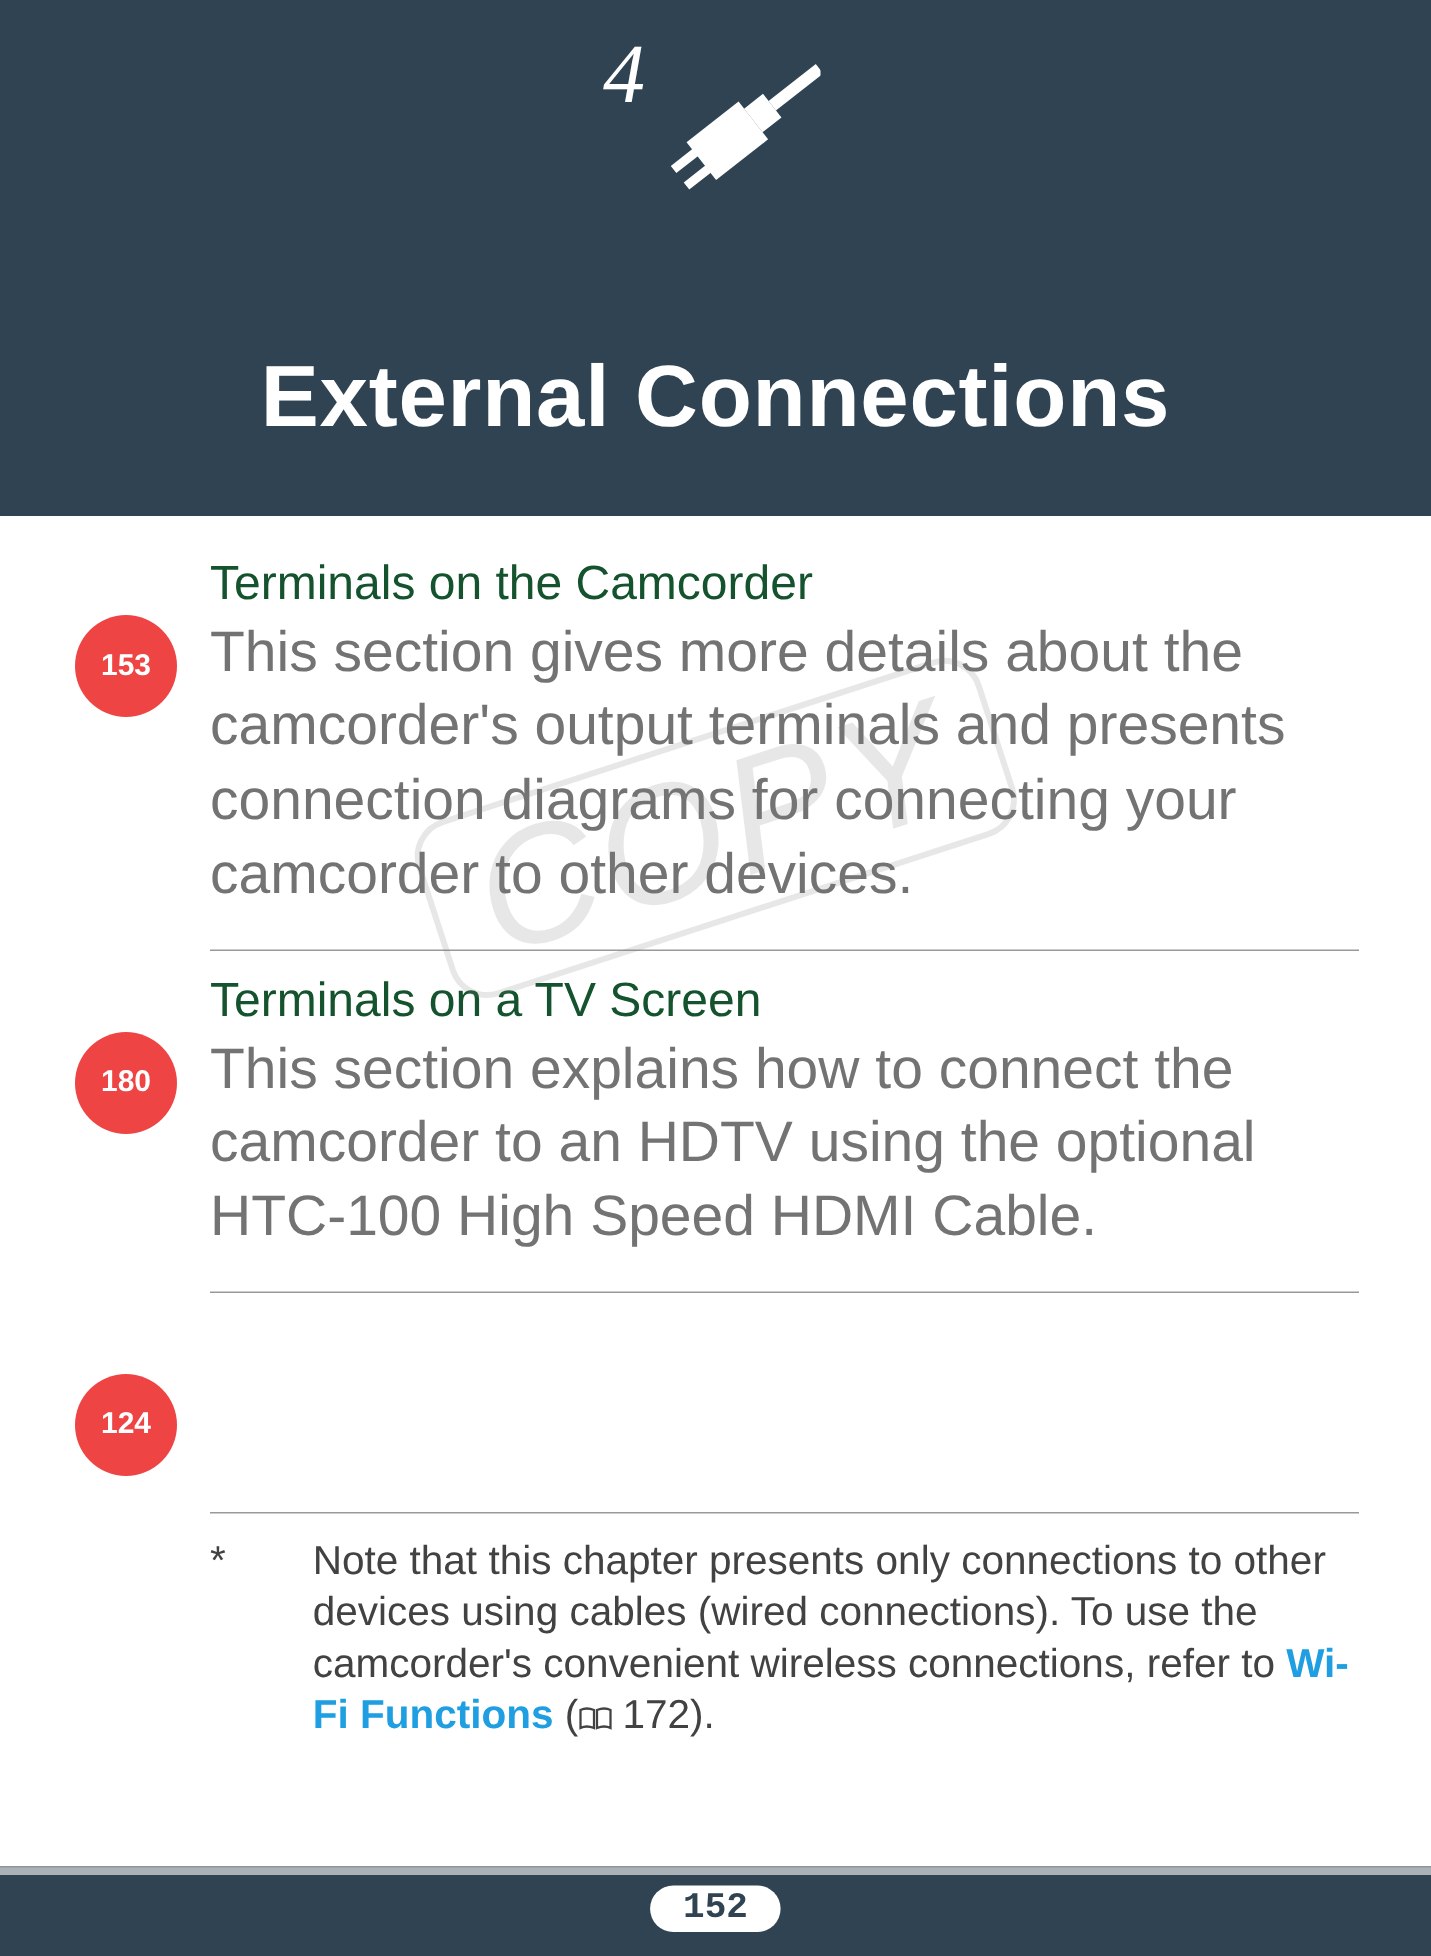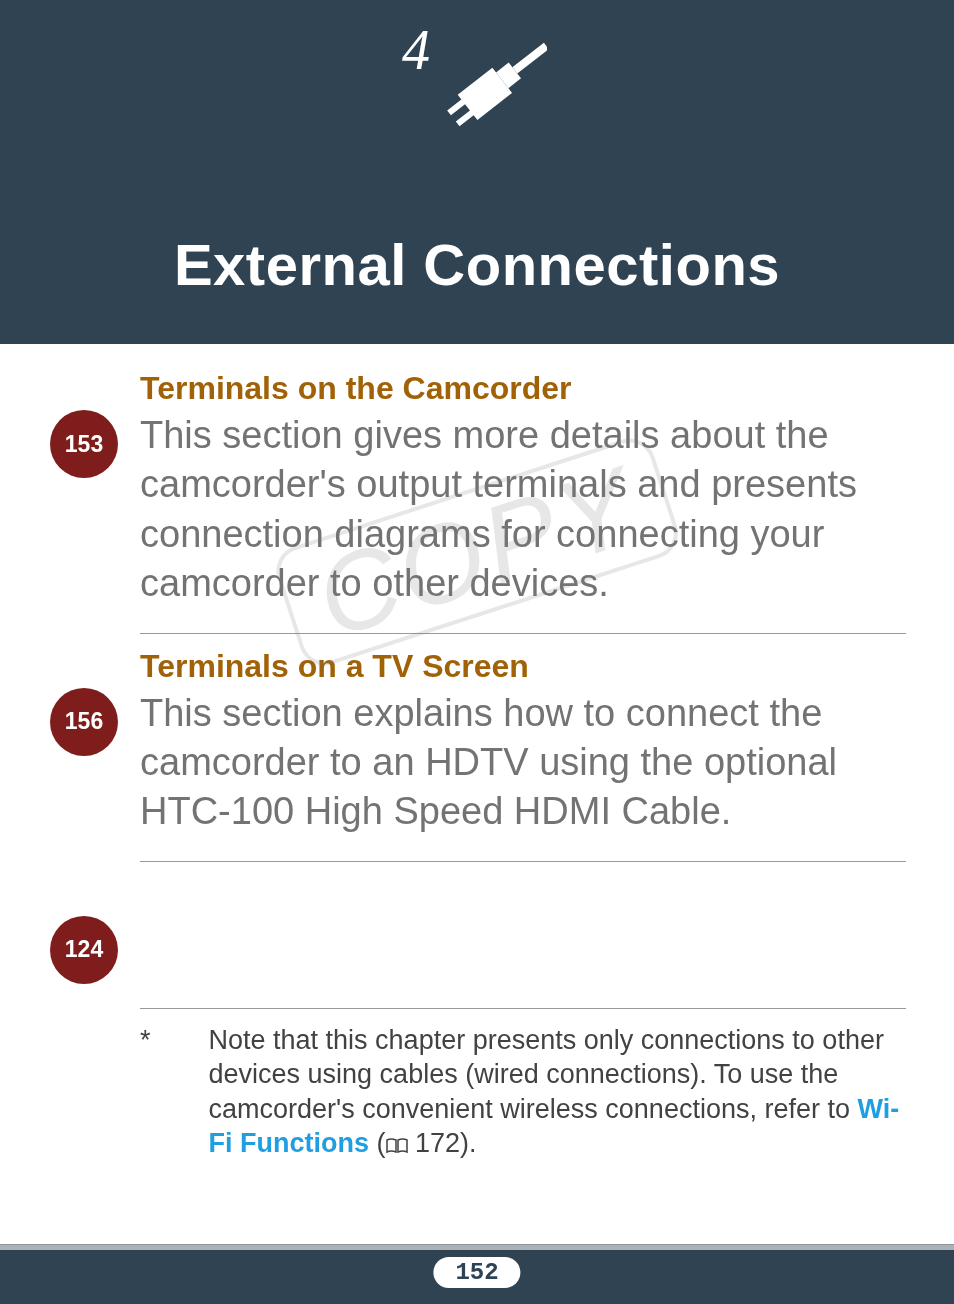--- a/index.html
+++ b/index.html
@@ -55,35 +55,35 @@
       width: 72px;
       flex: 0 0 72px;
       display: flex;
       justify-content: center;
       padding-top: 40px;
     }
     .badge {
       width: 68px;
       height: 68px;
       border-radius: 50%;
-      background: #7f1d1d;
+      background: #ef4444;
       color: #fff;
-      font-size: 23px;
+      font-size: 20px;
       font-weight: bold;
       display: flex;
       align-items: center;
       justify-content: center;
     }
     .text-col {
       flex: 1;
     }
     .sec-title {
-      color: #a16207;
+      color: #14532d;
       font-size: 32px;
-      font-weight: bold;
+      font-weight: normal;
       margin-bottom: 4px;
     }
     .sec-body {
       font-size: 38px;
       color: #737373;
       line-height: 1.3;
     }
     .divider {
       border: none;
       border-top: 1px solid #999;
@@ -193,21 +193,21 @@
     <div class="text-col">
       <div class="sec-title">Terminals on the Camcorder</div>
       <div class="sec-body">This section gives more details about the camcorder's output terminals and presents connection diagrams for connecting your camcorder to other devices.</div>
     </div>
   </div>
 
   <hr class="divider">
 
   <div class="entry">
     <div class="badge-col">
-      <div class="badge">156</div>
+      <div class="badge">180</div>
     </div>
     <div class="text-col">
       <div class="sec-title">Terminals on a TV Screen</div>
       <div class="sec-body">This section explains how to connect the camcorder to an HDTV using the optional HTC-100 High Speed HDMI Cable.</div>
     </div>
   </div>
 
   <hr class="divider">
 
   <div class="entry">

